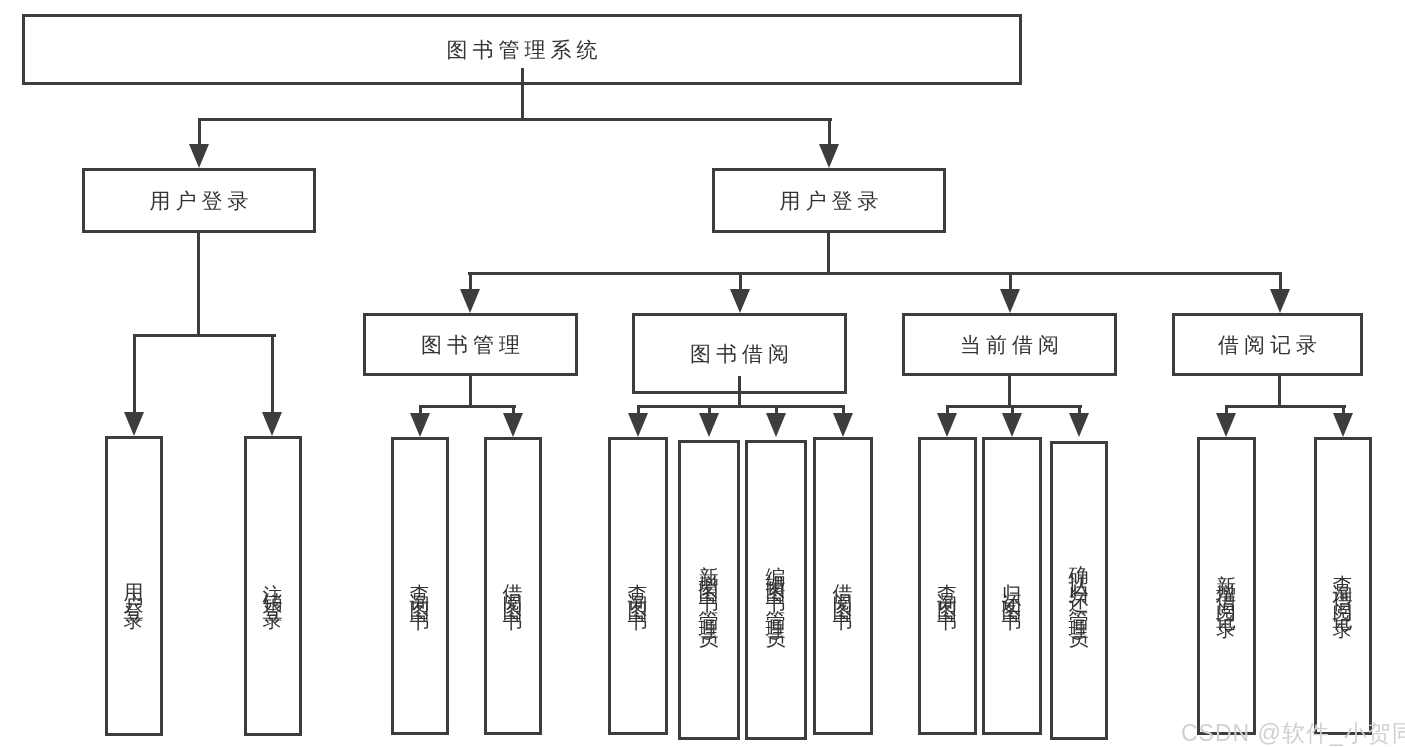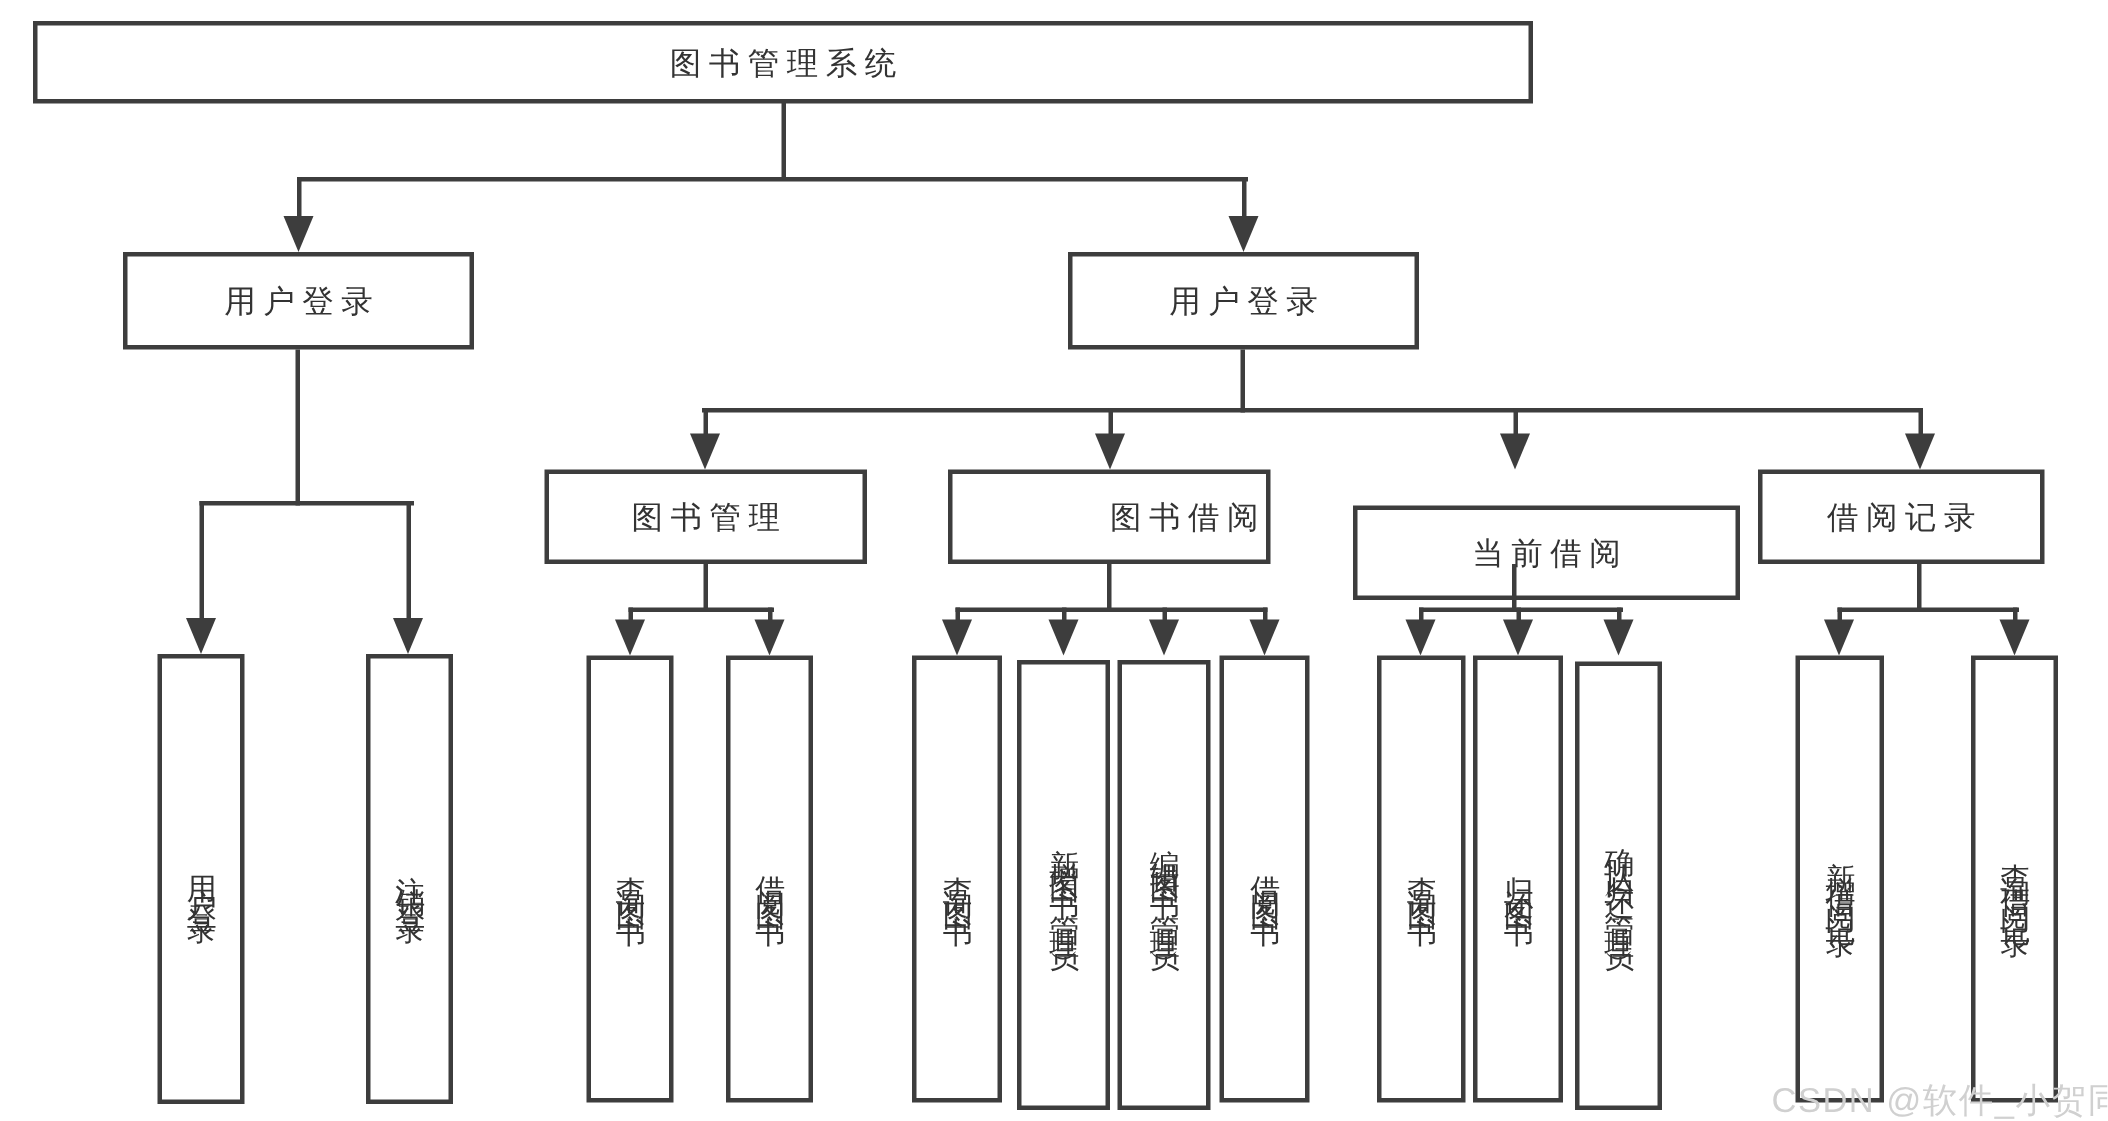--- a/index.html
+++ b/index.html
@@ -24,21 +24,21 @@
   .wm{
     position:absolute;left:1181px;top:718px;z-index:20;
     font-size:23px;color:#d0d0d0;letter-spacing:1px;white-space:nowrap;
   }
 </style>
 </head>
 <body>
 
 <div id="canvas">
 
-  <div class="box" style="left:22px;top:14px;width:1000px;height:55px;">
+  <div class="box" style="left:22px;top:14px;width:1000px;height:71px;">
     <span class="hlabel">图书管理系统</span>
   </div>
 
   <div class="v" style="left:521px;top:68px;height:52px;"></div>
   <div class="h" style="left:198px;top:118px;width:634px;"></div>
   <div class="v" style="left:198px;top:118px;height:32px;"></div>
   <div class="a" style="left:189px;top:144px;"></div>
   <div class="v" style="left:828px;top:118px;height:32px;"></div>
   <div class="a" style="left:819px;top:144px;"></div>
 
@@ -70,24 +70,24 @@
   <div class="v" style="left:739px;top:272px;height:22px;"></div>
   <div class="a" style="left:730px;top:289px;"></div>
   <div class="v" style="left:1009px;top:272px;height:22px;"></div>
   <div class="a" style="left:1000px;top:289px;"></div>
   <div class="v" style="left:1279px;top:272px;height:22px;"></div>
   <div class="a" style="left:1270px;top:289px;"></div>
 
   <div class="box" style="left:363px;top:313px;width:215px;height:63px;">
     <span class="hlabel">图书管理</span>
   </div>
-  <div class="box" style="left:632px;top:313px;width:215px;height:63px;justify-content:flex-end;">
+  <div class="box" style="left:632px;top:313px;width:215px;height:81px;">
     <span class="hlabel">图书借阅</span>
   </div>
-  <div class="box" style="left:902px;top:313px;width:258px;height:63px;margin-top:24px;">
+  <div class="box" style="left:902px;top:313px;width:215px;height:63px;">
     <span class="hlabel">当前借阅</span>
   </div>
   <div class="box" style="left:1172px;top:313px;width:191px;height:63px;">
     <span class="hlabel">借阅记录</span>
   </div>
 
   <div class="v" style="left:469px;top:376px;height:32px;"></div>
   <div class="h" style="left:419px;top:405px;width:97px;"></div>
   <div class="v" style="left:419px;top:405px;height:12px;"></div>
   <div class="a" style="left:410px;top:413px;"></div>

